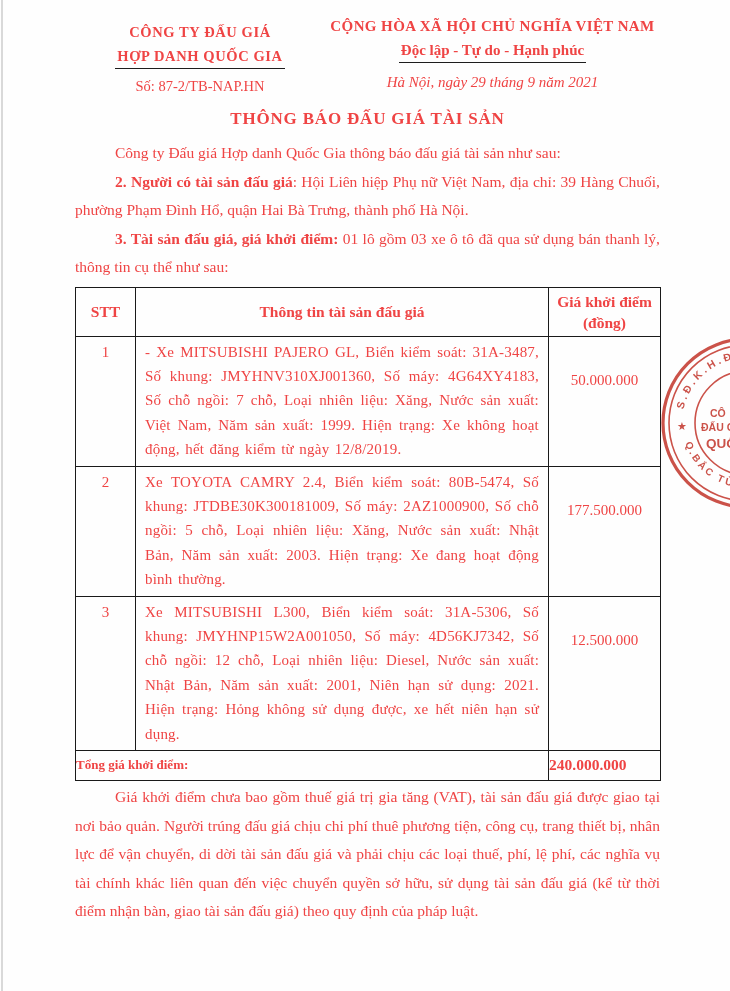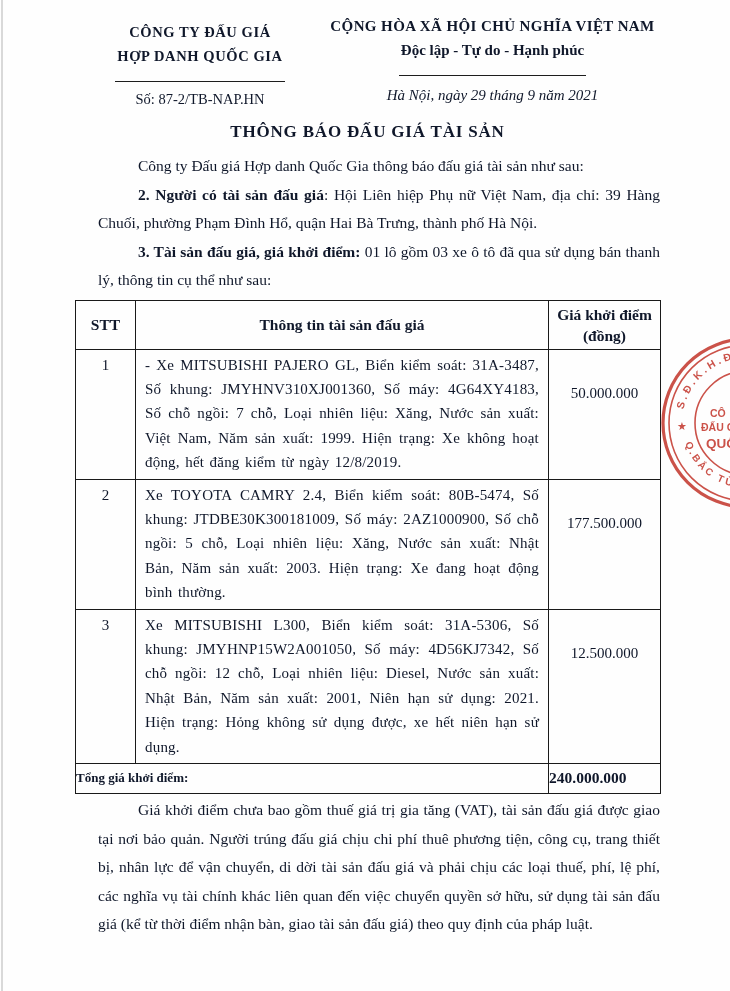--- a/index.html
+++ b/index.html
@@ -2,40 +2,40 @@
 <html><head>
 <meta charset="utf-8">
 <style>
   html,body{margin:0;padding:0;background:#ffffff;}
   .page{
     position:relative;
     width:730px;height:991px;
     background:#fefefe;
     overflow:hidden;
     font-family:"Liberation Serif","DejaVu Serif",serif;
-    color:#0f172a;
+    color:#ef4444;
     box-sizing:border-box;
     padding:14px 70px 0 75px;
   }
   .scan-edge{position:absolute;left:1px;top:0;width:2px;height:991px;background:#d9d9d9;}
   
   .hdr{display:flex;align-items:flex-start;}
   .hdr-left{width:250px;text-align:center;padding-top:6px;}
   .hdr-right{flex:1;text-align:center;}
   .hdr-left .line{font-size:14.5px;font-weight:bold;letter-spacing:.6px;line-height:24px;}
   .hdr-right .line1{font-size:15px;font-weight:bold;letter-spacing:.4px;line-height:24px;}
   .hdr-right .line2{font-size:15px;font-weight:bold;line-height:24px;}
-  .u{border-bottom:1.5px solid #1d1d1d;display:inline-block;line-height:22px;padding:0 2px 14px 2px;}
+  .u{border-bottom:1.5px solid #1d1d1d;display:inline-block;line-height:22px;padding:0 2px 1px 2px;}
   .doc-no{font-size:14.5px;margin-top:9px;}
   .date{font-size:15px;font-style:italic;margin-top:11px;}
   
   .title{font-size:17px;font-weight:bold;text-align:center;letter-spacing:.8px;margin:14px 0 10px 0;}
   
   p{margin:0;font-size:15.5px;line-height:28.5px;text-align:justify;}
-  .indent{text-indent:40px;margin-left:23px;}
+  .indent{text-indent:40px;}
   
   table{border-collapse:collapse;width:585px;margin-top:5px;table-layout:fixed;}
   table,th,td{border:1.6px solid #1a1a1a;}
   th{font-size:15.5px;font-weight:bold;padding:3px 4px;line-height:21px;}
   .col-stt{width:60px;}
   .col-info{width:413px;}
   .col-price{width:112px;}
   td{font-size:15px;line-height:24.4px;vertical-align:top;}
   td.stt{text-align:center;padding-top:3px;}
   td.info{text-align:justify;padding:3px 9px 4px 9px;letter-spacing:.2px;word-spacing:1.5px;}

